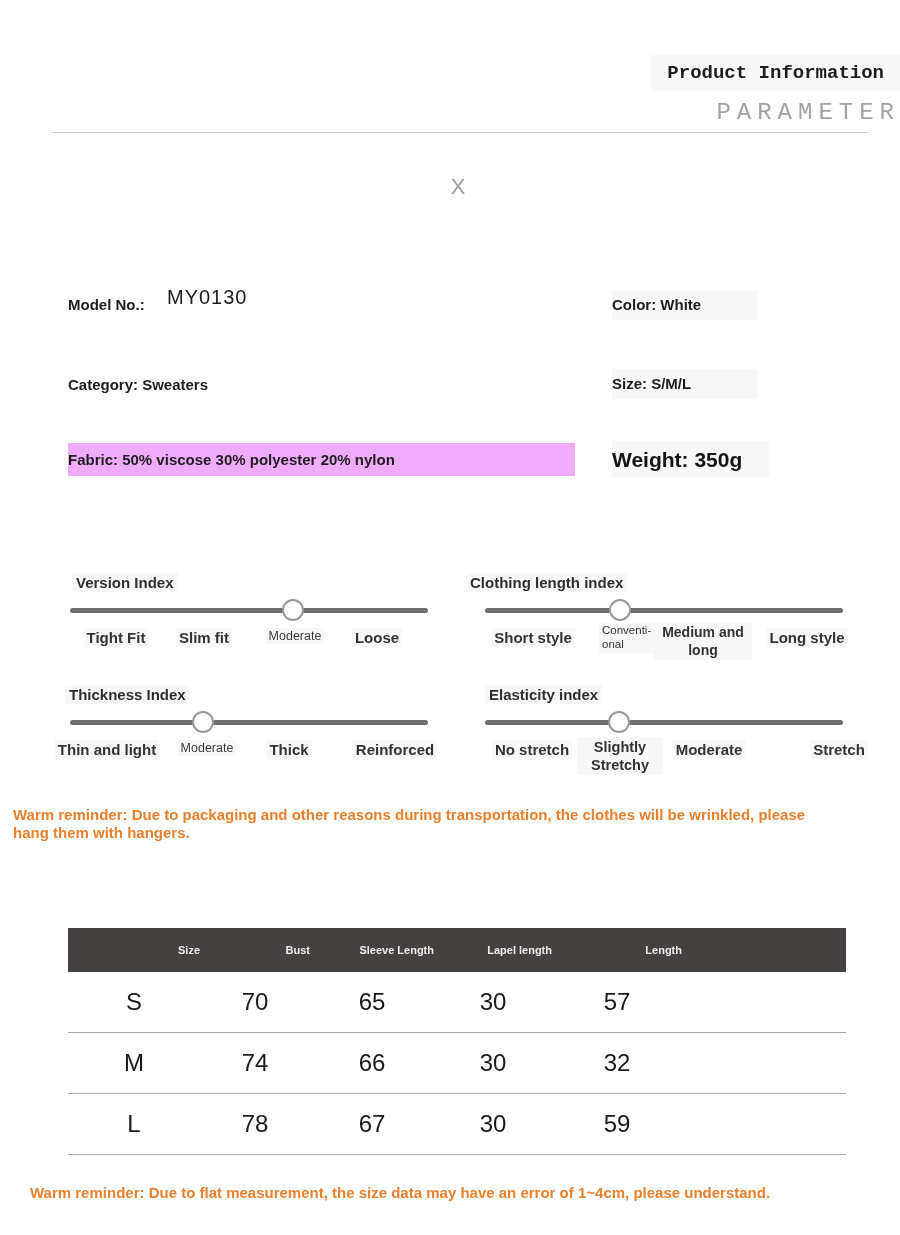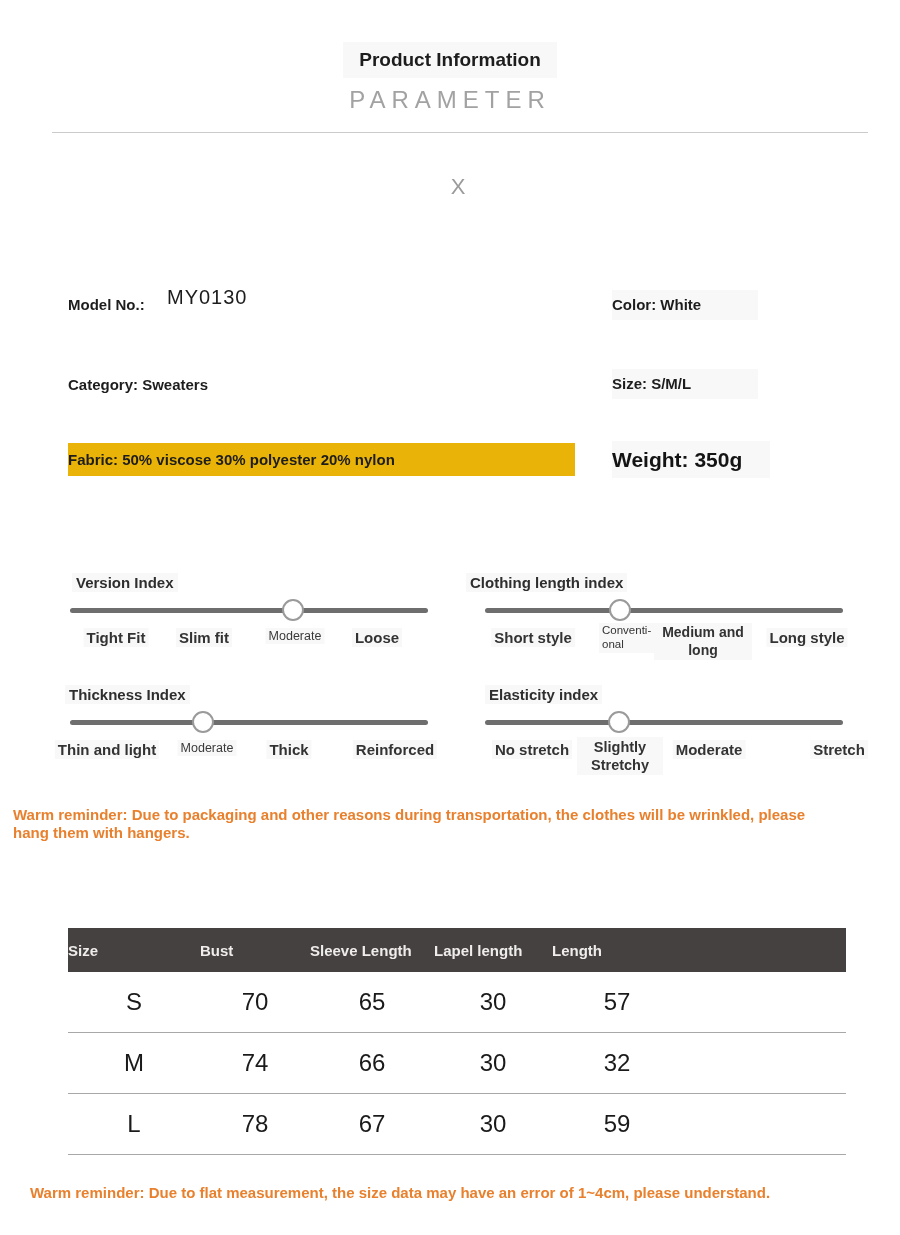--- a/index.html
+++ b/index.html
@@ -1,33 +1,33 @@
 <!DOCTYPE html>
 <html><head>
 <meta charset="utf-8">
 <style>
   html,body{margin:0;padding:0;background:#ffffff;}
   body{font-family:"Liberation Sans", sans-serif; color:#222;}
   .page{position:relative;width:900px;height:1235px;background:#fff;overflow:hidden;}
 
   
-  .hdr{position:absolute;top:42px;left:0;width:100%;text-align:center;}
+  .hdr{position:absolute;top:55px;left:0;width:100%;text-align:right;font-family:Liberation Mono, monospace;}
   .title{display:inline-block;font-size:19px;font-weight:bold;color:#1d1d1d;background:#f8f8f8;padding:7px 16px;}
   .subtitle{margin-top:8px;font-size:24px;color:#a2a2a2;letter-spacing:6px;font-weight:normal;}
   .rule{position:absolute;top:132px;left:52px;width:816px;height:1px;background:#cbcbcb;}
   .imgx{position:absolute;top:174px;left:446px;width:24px;text-align:center;font-size:22px;color:#9b9b9b;}
 
   
   .lbl{font-size:15px;font-weight:bold;color:#1d1d1d;}
   .model-label{position:absolute;left:68px;top:296px;}
   .model-value{position:absolute;left:167px;top:286px;font-size:20px;color:#1d1d1d;letter-spacing:1px;}
   .color-spec{position:absolute;left:612px;top:290px;width:146px;height:30px;line-height:30px;background:#f8f8f8;}
   .category-spec{position:absolute;left:68px;top:370px;height:30px;line-height:30px;}
   .size-spec{position:absolute;left:612px;top:369px;width:146px;height:30px;line-height:30px;background:#f8f8f8;}
-  .fabric-spec{position:absolute;left:68px;top:443px;width:507px;height:33px;line-height:33px;background:#eab308;}
+  .fabric-spec{position:absolute;left:68px;top:443px;width:507px;height:33px;line-height:33px;background:#f0abfc;}
   .weight-spec{position:absolute;left:612px;top:441px;width:158px;height:37px;line-height:37px;background:#f8f8f8;font-size:21px;font-weight:bold;color:#141414;}
 
   
   .slider{position:absolute;width:358px;height:90px;}
   .s-title{position:absolute;top:0;font-size:15px;font-weight:bold;color:#2e2e2e;background:#f8f8f8;padding:1px 4px;white-space:nowrap;}
   .track{position:absolute;top:35px;left:0;width:358px;height:5px;background:#6e6e6e;border-radius:3px;}
   .knob{position:absolute;top:-9px;width:18px;height:18px;margin-left:-11px;background:#fff;border:2px solid #9a9a9a;border-radius:50%;}
   .s-lbl{position:absolute;top:55px;transform:translateX(-50%);font-size:15px;font-weight:bold;color:#333;white-space:nowrap;background:#f8f8f8;padding:1px 3px;text-align:center;}
   .s-lbl.small{font-size:12.5px;font-weight:normal;color:#3a3a3a;}
   .s-lbl.wrap-conv{font-size:11.5px;font-weight:normal;width:64px;white-space:normal;line-height:1.2;text-align:left;top:50px;}
@@ -35,21 +35,21 @@
   .s-lbl.wrap-str{font-size:14.5px;width:80px;white-space:normal;line-height:1.25;top:52px;}
 
   
   .reminder{position:absolute;color:#e8802d;font-size:15px;font-weight:bold;line-height:17.5px;}
   .reminder1{left:13px;top:806px;width:805px;}
   .reminder2{left:30px;top:1184px;width:840px;}
 
   
   .sizetable{position:absolute;left:68px;top:928px;width:778px;}
   .thead{display:grid;grid-template-columns:132px 110px 124px 118px 130px 1fr;height:44px;background:#454140;align-items:center;}
-  .th{color:#efecec;font-size:15px;font-weight:bold;text-align:left;}
+  .th{color:#efecec;font-size:11px;font-weight:bold;text-align:right;}
   .trow{display:grid;grid-template-columns:132px 110px 124px 118px 130px 1fr;height:60px;align-items:center;border-bottom:1px solid #a8a8a8;}
   .td{font-size:24px;color:#1a1a1a;text-align:center;}
 </style>
 </head>
 <body>
 
 <div class="page">
 
   <div class="hdr">
     <span class="title">Product Information</span>

